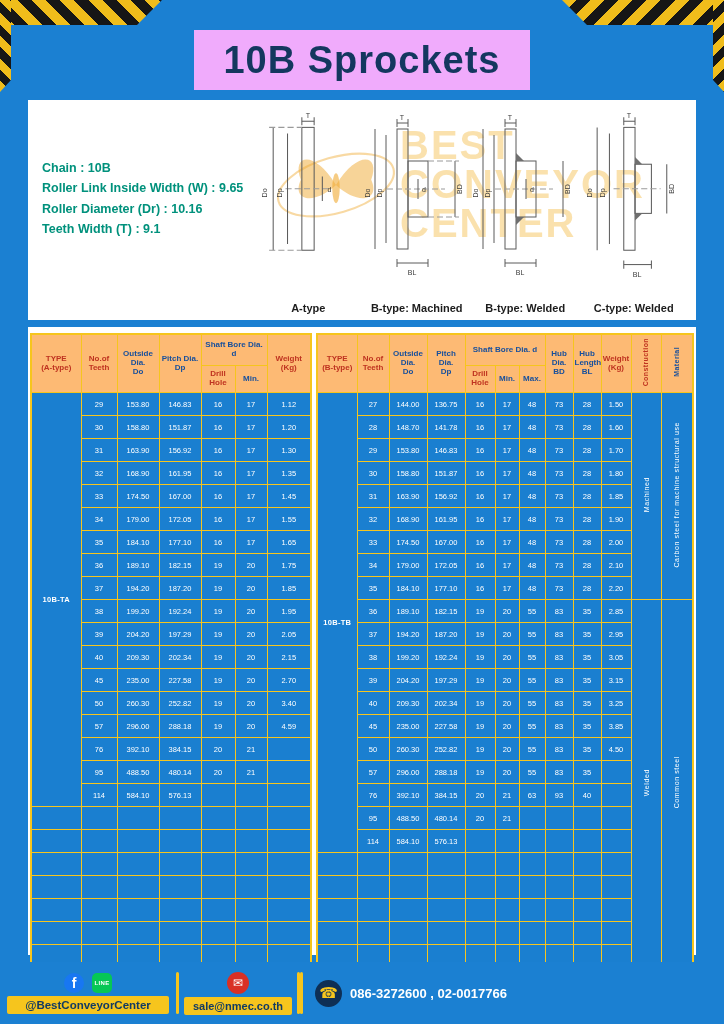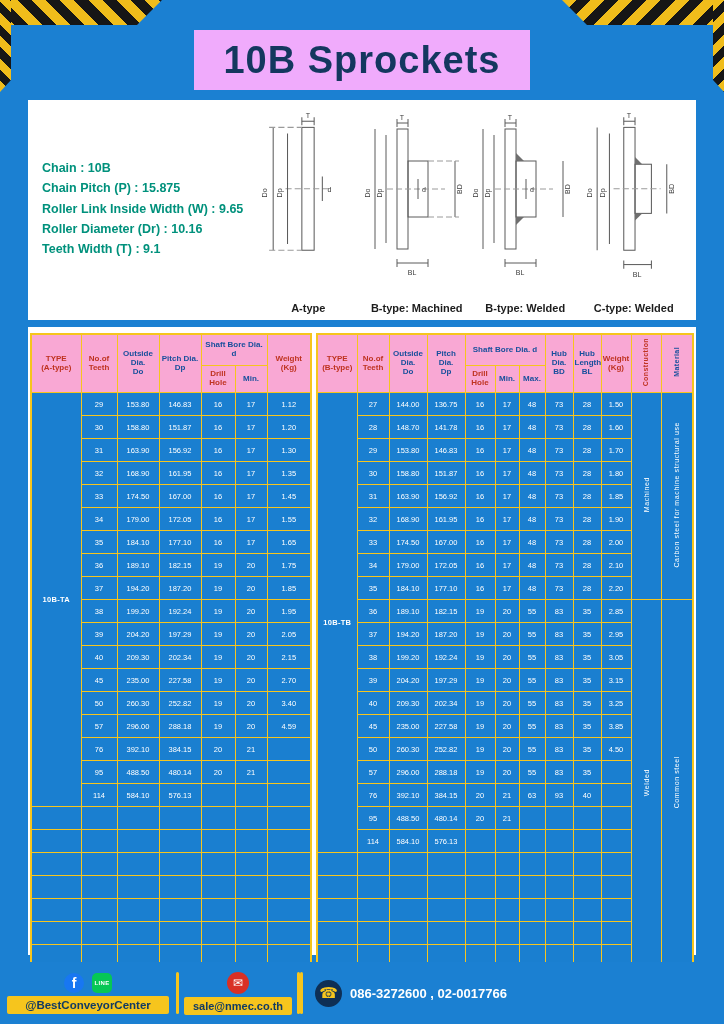--- a/index.html
+++ b/index.html
@@ -46,21 +46,21 @@
   .fig-svg .weld{fill:#6f6f6f;stroke:none;}
   .fig-svg text{fill:#3a3a3a;font-size:7px;stroke:none;font-family:"Liberation Sans",sans-serif;}
   .fig-caption{font-size:11px;font-weight:bold;color:#1c1c1c;margin-top:19px;white-space:nowrap;}
 
   
   .tables-panel{position:absolute;left:28px;top:327px;width:668px;height:628px;background:#ffffff;}
   .dtable{border-collapse:collapse;table-layout:fixed;border:2px solid #f6c51d;position:absolute;background:#1a7fd0;}
   .tbl-left{left:2px;top:6px;width:280px;}
   .tbl-right{left:288px;top:6px;width:378px;}
   .dtable th,.dtable td{border:1px solid #f6c51d;text-align:center;vertical-align:middle;padding:0 1px;overflow:hidden;}
-  .dtable thead th{background:#f9a8d4;font-weight:bold;font-size:8px;line-height:1.12;white-space:pre-line;}
+  .dtable thead th{background:#fdba74;font-weight:bold;font-size:8px;line-height:1.12;white-space:pre-line;}
   .dtable thead tr:first-child th{height:30px;}
   .dtable thead tr:last-child th{height:26px;}
   .hred{color:#bf3320;}
   .hblue{color:#174f9c;}
   .dtable tbody td{color:#ffffff;font-size:7.5px;height:22px;background:#1a7fd0;}
   .type-val{font-size:8.5px;font-weight:bold;letter-spacing:0.3px;}
   .vcell{padding:0;}
   .vtext{writing-mode:vertical-rl;transform:rotate(180deg);display:inline-block;
     font-size:7px;line-height:1;white-space:nowrap;color:#fff;letter-spacing:0.6px;}
   .vhead .vh{writing-mode:vertical-rl;transform:rotate(180deg);display:inline-block;
@@ -96,24 +96,36 @@
   <div class="hz hz-v-left"></div>
   <div class="hz hz-h-right"></div>
   <div class="hz hz-v-right"></div>
 
   <div class="banner">
     <span class="ttl">10B Sprockets</span>
   </div>
 
   <div class="spec-panel">
 
+    <div class="watermark">
+      <svg class="wm-fly" viewBox="0 0 120 90">
+        <ellipse cx="60" cy="45" rx="56" ry="26" fill="none" stroke="rgba(240,170,50,0.45)" stroke-width="2" transform="rotate(-16 60 45)"></ellipse>
+        <path d="M60 45 C40 12, 18 16, 27 40 C18 60, 40 64, 60 45 Z" fill="rgba(240,170,50,0.5)"></path>
+        <path d="M60 45 C80 12, 102 16, 93 40 C102 60, 80 64, 60 45 Z" fill="rgba(240,170,50,0.5)"></path>
+        <ellipse cx="60" cy="48" rx="3.5" ry="14" fill="rgba(240,170,50,0.6)"></ellipse>
+      </svg>
+      <div class="wm-text">
+        <div>BEST</div>
+        <div>CONVEYOR</div>
+        <div>CENTER</div>
+      </div>
+    </div>
 
     <div class="specs">
       <div>Chain : 10B</div>
-      <div>Chain Pitch (P) : 15.875</div>
       <div>Roller Link Inside Width (W) : 9.65</div>
       <div>Roller Diameter (Dr) : 10.16</div>
       <div>Teeth Width (T) : 9.1</div>
     </div>
 
     <div class="figures">
 
       <div class="figure">
         <svg class="fig-svg" viewBox="0 0 96 168">
           <line x1="42" y1="10" x2="54" y2="10"></line>

